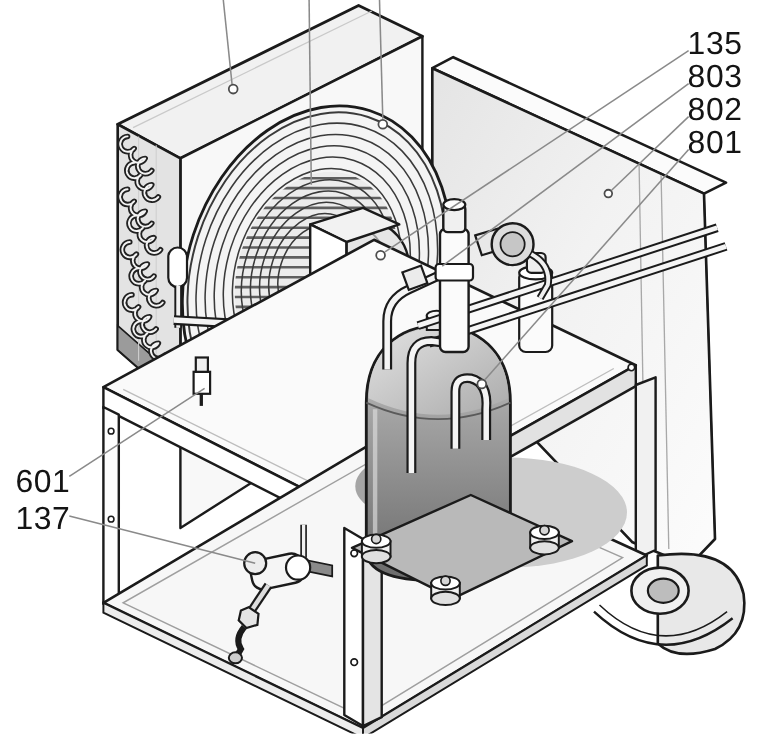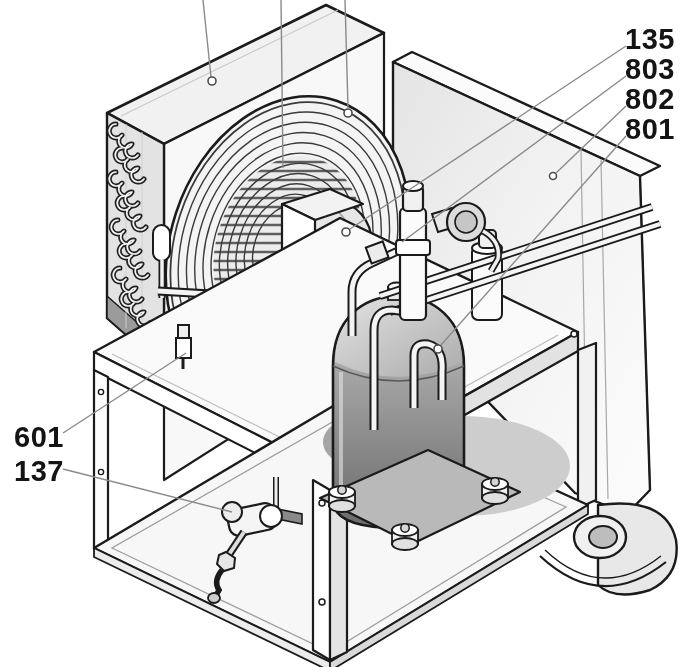--- a/index.html
+++ b/index.html
@@ -2,21 +2,20 @@
 <html><head>
 <meta charset="utf-8">
 <style>
   html,body{margin:0;padding:0;background:#ffffff;}
   .stage{
     position:relative;
     width:695px;height:667px;
     background:#ffffff;
     font-family:"Liberation Sans", sans-serif;
     overflow:hidden;
-    font-weight:bold;
   }
   svg{display:block}
   .callout{
     font-family:"Liberation Sans", sans-serif;
     font-size:29px;
     letter-spacing:.5px;
     fill:#141414;
   }
 </style>
 </head>

